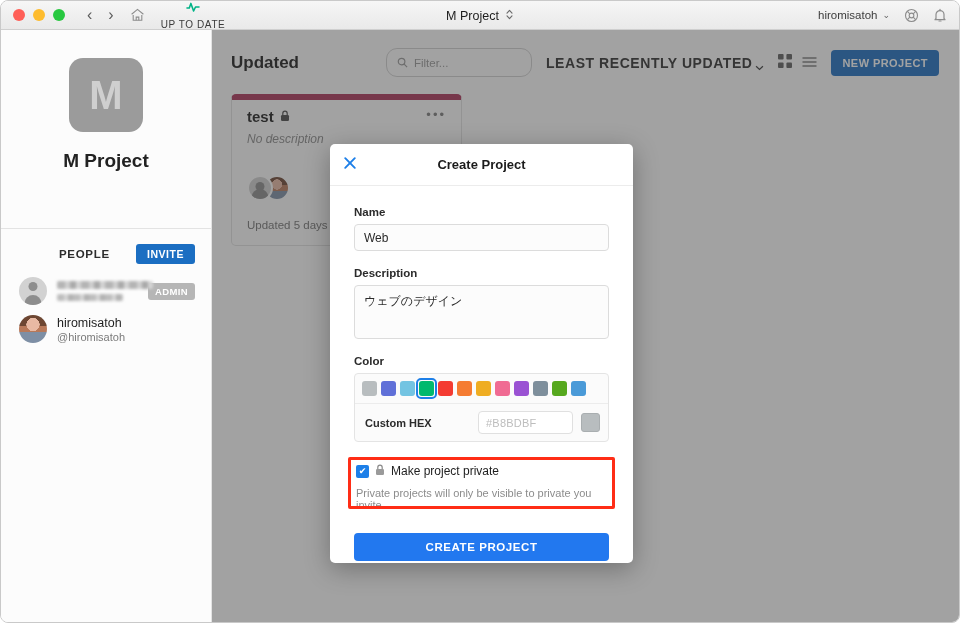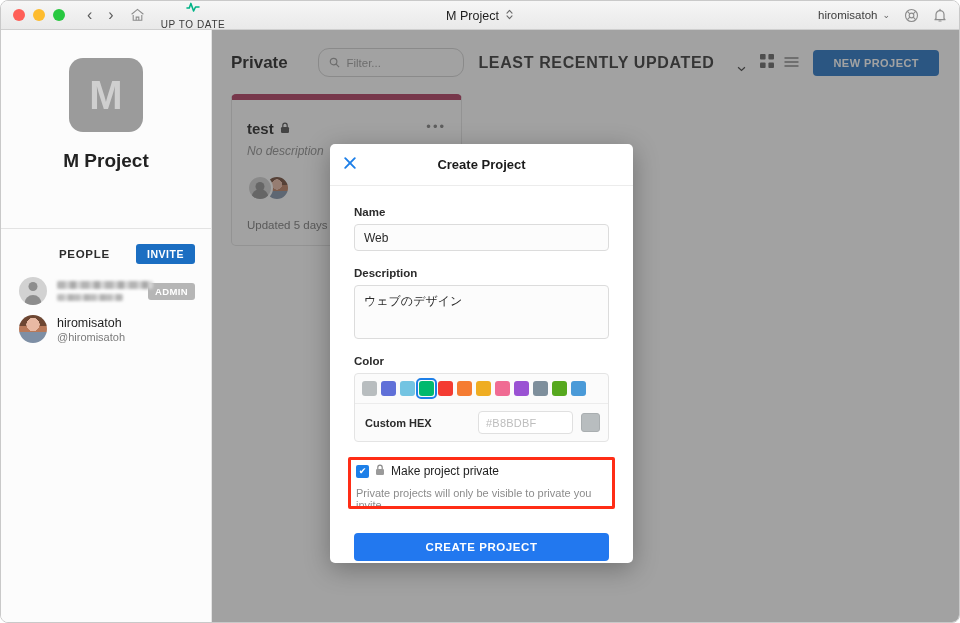--- a/index.html
+++ b/index.html
@@ -127,34 +127,34 @@
   
   .main { flex: 1; background: #ffffff; position: relative; }
   .main-head { display: flex; align-items: center; padding: 18px 20px 0 19px; }
   .page-title { font-size: 17px; font-weight: 700; color: #1b1b1b; }
   .head-right { margin-left: auto; display: flex; align-items: center; gap: 14px; }
   .filter-box {
     width: 146px; height: 29px; border: 1px solid #d2d2d2; border-radius: 11px;
     display: flex; align-items: center; gap: 6px; padding: 0 10px;
     font-size: 11.5px; color: #9a9a9a; background: #fff;
   }
-  .sortsel { display: flex; align-items: flex-end; gap: 23px; font-size: 16px;
+  .sortsel { display: flex; align-items: flex-end; gap: 3px; font-size: 14px;
              font-weight: 700; letter-spacing: .04em; color: #2f2f2f; }
   .viewicons { display: flex; align-items: center; gap: 10px; color: #6f6f6f; }
   .new-project-btn {
     background: #1b6ec2; color: #fff; border: none; border-radius: 4px;
     font-size: 11px; font-weight: 700; letter-spacing: .04em;
-    padding: 7px 20px;
+    padding: 7px 11px;
   }
 
   .cards { padding: 17px 19px; }
   .card {
     width: 231px; border: 1px solid #e2e2e2; border-radius: 5px;
     border-top: 6px solid #ad3259; overflow: hidden; background: #fff;
-    padding: 20px 15px 12px;
+    padding: 8px 15px 12px;
     height: 152px; position: relative;
   }
   .card-top { display: flex; align-items: flex-start; }
   .card-title { font-size: 15px; font-weight: 700; color: #1b1b1b; display: flex; align-items: center; gap: 6px; }
   .card-more { margin-left: auto; color: #7e7e7e; letter-spacing: 2px; font-size: 13px; line-height: 1; }
   .card-desc { font-size: 12px; color: #8b8b8b; font-style: italic; margin-top: 7px; }
   .card-avatars { position: absolute; left: 15px; bottom: 44px; display: flex; }
   .card-avatars .pavatar { width: 26px; height: 26px; flex: 0 0 26px; border: 2px solid #fff; }
   .card-avatars .pavatar:nth-child(2) { margin-left: -9px; }
   .card-updated { position: absolute; left: 15px; bottom: 14px; font-size: 11.5px; color: #757575; }
@@ -324,21 +324,21 @@
         <div class="pavatar photo"></div>
         <div class="pinfo">
           <div class="pname">hiromisatoh</div>
           <div class="phandle">@hiromisatoh</div>
         </div>
       </div>
     </div>
 
     <div class="main">
       <div class="main-head">
-        <div class="page-title">Private</div>
+        <div class="page-title">Updated</div>
 
         <div class="head-right">
           <div class="filter-box">
             <svg width="11" height="11" viewBox="0 0 12 12" fill="none" stroke="#9a9a9a" stroke-width="1.3">
               <circle cx="5" cy="5" r="3.6"></circle>
                 <path d="M7.8 7.8 11 11"></path>
             </svg>
             <span>Filter...</span>
           </div>
 

